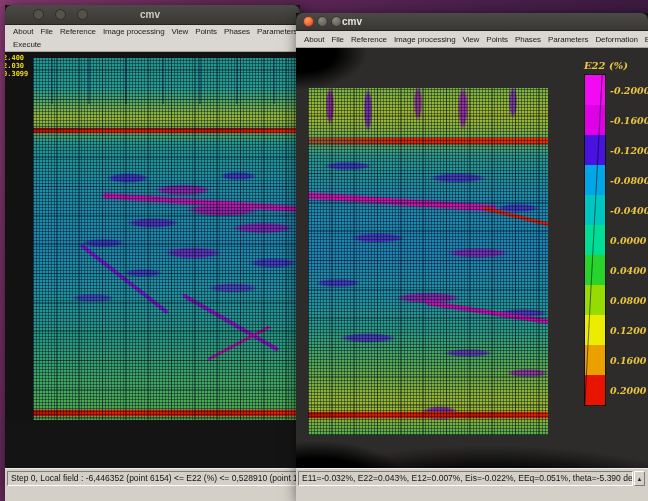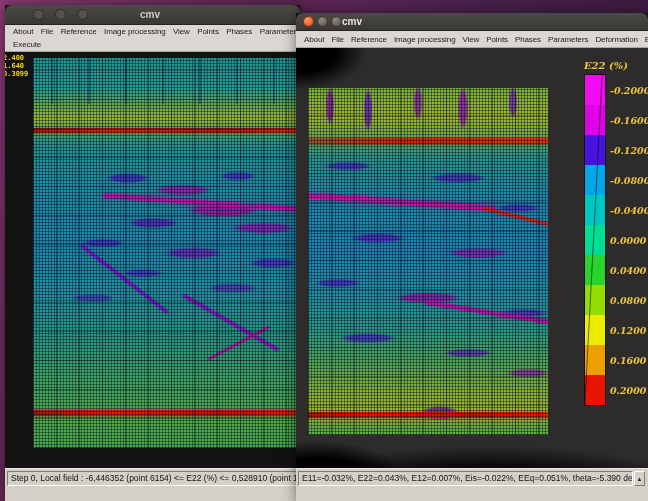--- a/index.html
+++ b/index.html
@@ -13,21 +13,21 @@
     border-radius:7px 7px 0 0; position:relative; }
   .wbtn { position:absolute; top:4px; width:11px; height:11px; border-radius:50%;
     background:#55524a; border:1px solid #2e2c28; }
   .wbtn.close-active { background:radial-gradient(circle at 35% 30%, #ff9e60, #ef6a3c 55%, #c14a1e);
     border:1px solid #8e3314; }
   .wbtn.gray-active { background:radial-gradient(circle at 35% 30%, #8e8a80, #6b6860 60%, #4e4b44);
     border:1px solid #38362f; }
   .title-text { position:absolute; top:4px; font-size:10px; font-weight:bold; color:#cfcbc2; }
   .menubar { background:#dad7d2; border-bottom:1px solid #aaa69e; color:#22211e;
     font-size:8px; letter-spacing:-0.1px; }
-  .menurow { display:flex; gap:7px; padding:2px 0 2px 8px; white-space:nowrap; overflow:hidden; height:13px; align-items:center;justify-content:space-between; }
+  .menurow { display:flex; gap:7px; padding:2px 0 2px 8px; white-space:nowrap; overflow:hidden; height:13px; align-items:center; }
   .menurow span { cursor:default; }
   .canvas { position:relative; overflow:hidden; background:#121212; }
 
   
   .map { position:absolute; overflow:hidden; }
   .map-left-base { background:linear-gradient(180deg,
       #23988e 0%, #27a08e 8%, #63ac54 12%, #9db832 15.5%, #70b04a 17.5%,
       #23988c 22%, #1f90a2 32%, #1e88aa 48%, #2093a0 60%,
       #27997e 72%, #42a85c 84%, #52ac48 93%, #46aa4c 100%); }
   .map-right-base { background:linear-gradient(180deg,
@@ -94,21 +94,21 @@
   .status-field { position:absolute; top:2px; height:15px; background:#d4d0c8;
       border:1px solid; border-color:#7f7c76 #ffffff #ffffff #7f7c76;
       font-size:8.5px; color:#111; line-height:13px; padding:0 3px; white-space:nowrap; overflow:hidden; }
   .scroll-btn { position:absolute; top:2px; width:11px; height:15px; background:#d4d0c8;
       border:1px solid; border-color:#ffffff #7f7c76 #7f7c76 #ffffff;
       display:flex; align-items:center; justify-content:center;
       font-size:6px; color:#222; cursor:pointer; }
 
   
   #win-left  { left:5px; top:5px; width:295px; height:496px; }
-  #win-left .canvas { height:416px; }
+  #win-left .canvas { height:368px; }
   #left-map { left:28px; top:6px; width:270px; height:390px; }
   #left-overlay { position:absolute; left:-2px; top:2px; color:#f0d818;
       font:bold 7px "DejaVu Sans Mono", monospace; line-height:8px; }
   #win-right { left:296px; top:13px; width:352px; height:488px; z-index:5; }
   #win-right .canvas { height:433px;
       background:
         radial-gradient(140px 70px at 6% 102%, #000 0 45%, transparent 70%),
         radial-gradient(320px 90px at 55% 108%, #0a0a0a 0 55%, transparent 78%),
         radial-gradient(90px 50px at 1% 1%, #000 0 40%, transparent 75%),
         #2d2c2a; }
@@ -149,21 +149,21 @@
         <div class="streak" style="left:70px;top:142px;width:200px;height:5px;background:#c316ae;box-shadow:0 0 4px rgba(195,22,174,.6);transform:rotate(4deg)"></div>
         <div class="streak" style="left:48px;top:185px;width:110px;height:4px;background:#7a1fd0;transform:rotate(38deg);transform-origin:left center"></div>
         <div class="streak" style="left:150px;top:235px;width:110px;height:4px;background:#8a1cc4;transform:rotate(30deg);transform-origin:left center"></div>
         <div class="streak" style="left:175px;top:300px;width:70px;height:3px;background:#b518a0;transform:rotate(-28deg);transform-origin:left center"></div>
         <div class="redline" style="top:70px;height:5px"></div>
         <div class="redline" style="top:352px;height:6px"></div>
         <div class="mesh"></div>
       </div>
       <div id="left-overlay">
         <div>2.400</div>
-        <div>1.640</div>
+        <div>2.030</div>
         <div>0.3099</div>
       </div>
     </div>
     <div class="statusbar">
       <div class="status-field" style="left:2px;right:3px">Step 0, Local field : -6,446352 (point 6154) &lt;= E22 (%) &lt;= 0,528910 (point 15)</div>
     </div>
   </div>
 
   <div class="window" id="win-right">
     <div class="titlebar" style="height:18px">

